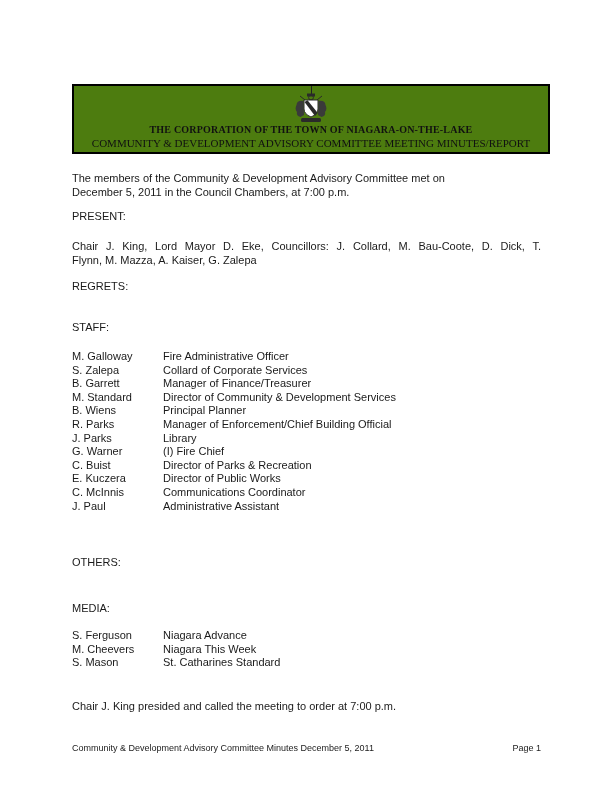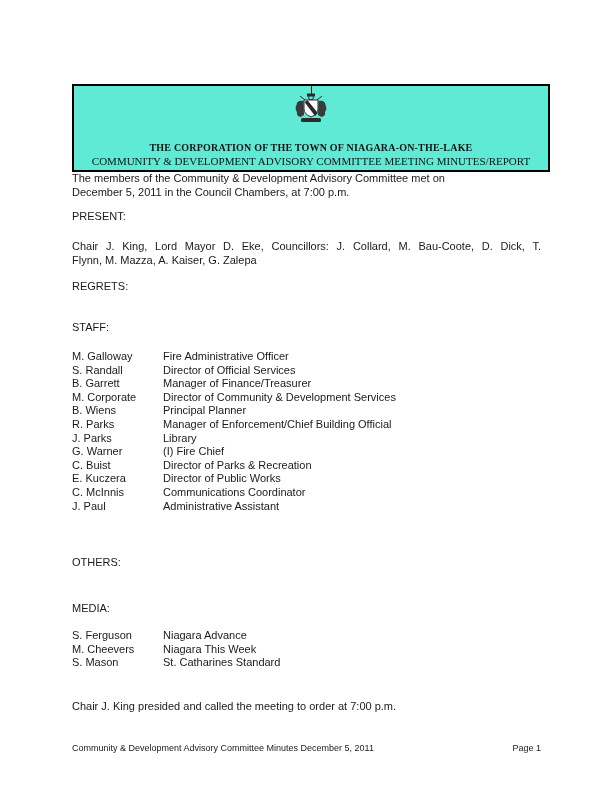--- a/index.html
+++ b/index.html
@@ -14,24 +14,24 @@
     color: #1a1a1a;
     overflow: hidden;
   }
 
   
   .header-box {
     position: absolute;
     left: 72px;
     top: 84px;
     width: 478px;
-    height: 88px;
+    height: 70px;
     border: 2px solid #000;
     box-sizing: border-box;
-    background: #5eead4;
+    background: #4d7c0f;
   }
   .hang-line {
     position: absolute;
     left: 50%;
     top: 0;
     width: 1px;
     height: 9px;
     background: #222;
   }
   .crest {
@@ -123,29 +123,29 @@
 
   <div class="block regrets-lbl">REGRETS:</div>
 
   <div class="block staff-lbl">STAFF:</div>
   <div class="block staff-list">
     <div class="row">
       <span class="col-name">M. Galloway</span>
       <span class="col-role">Fire Administrative Officer</span>
     </div>
     <div class="row">
-      <span class="col-name">S. Randall</span>
-      <span class="col-role">Director of Official Services</span>
+      <span class="col-name">S. Zalepa</span>
+      <span class="col-role">Collard of Corporate Services</span>
     </div>
     <div class="row">
       <span class="col-name">B. Garrett</span>
       <span class="col-role">Manager of Finance/Treasurer</span>
     </div>
     <div class="row">
-      <span class="col-name">M. Corporate</span>
+      <span class="col-name">M. Standard</span>
       <span class="col-role">Director of Community &amp; Development Services</span>
     </div>
     <div class="row">
       <span class="col-name">B. Wiens</span>
       <span class="col-role">Principal Planner</span>
     </div>
     <div class="row">
       <span class="col-name">R. Parks</span>
       <span class="col-role">Manager of Enforcement/Chief Building Official</span>
     </div>

